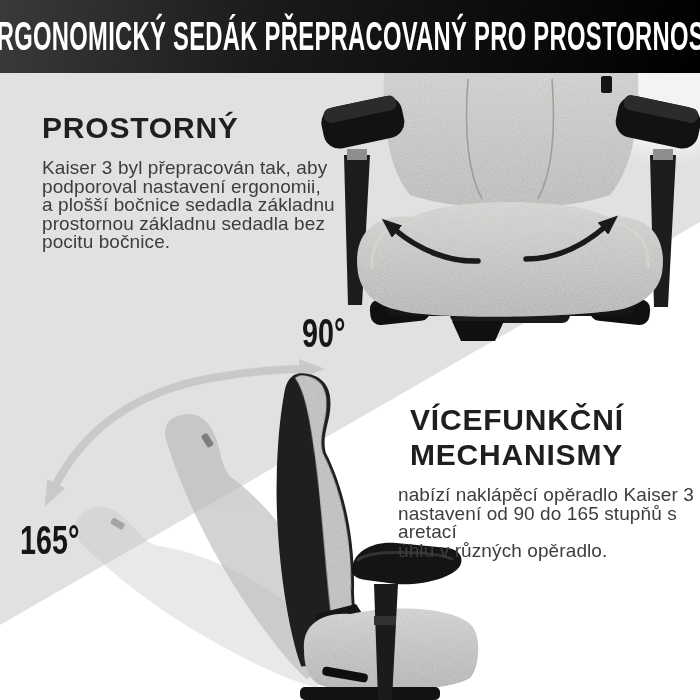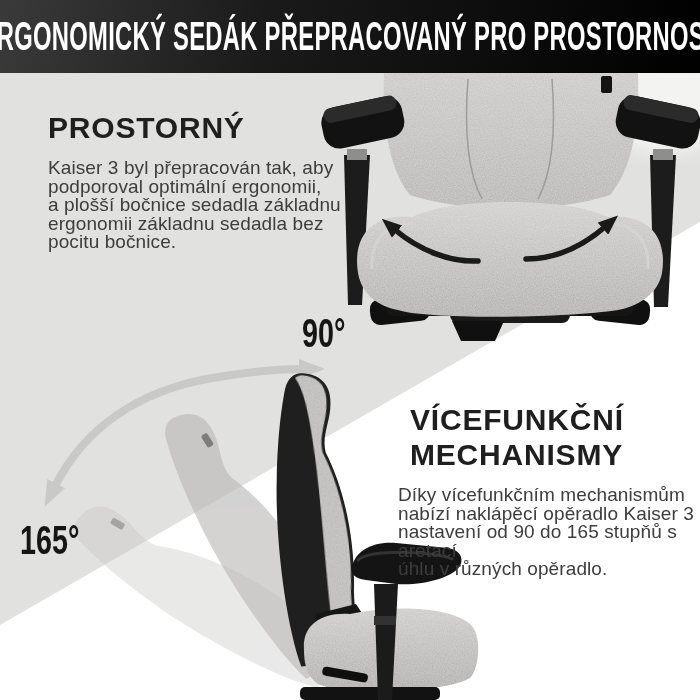--- a/index.html
+++ b/index.html
@@ -24,21 +24,21 @@
   .banner-text{
     display:inline-block;white-space:nowrap;color:#fff;
     font-size:41px;font-weight:700;letter-spacing:.5px;
     transform:scaleX(.58);transform-origin:center;
   }
   .art{position:absolute;z-index:2;pointer-events:none;}
   .art-arc{left:0;top:0;width:700px;height:700px;}
   .art-top{left:320px;top:73px;width:380px;height:272px;z-index:3;}
   .art-bottom{left:0;top:370px;width:520px;height:330px;z-index:3;}
   .txt{position:absolute;z-index:4;}
-  .txt-seat{left:48px;top:110px;width:300px;}
+  .txt-seat{left:42px;top:110px;width:300px;}
   .txt-mech{left:398px;top:390px;width:300px;}
   .h-line{display:block;font-size:30px;line-height:35px;font-weight:700;
     color:#1f1f1f;letter-spacing:.8px;}
   .copy{margin:14px 0 0 0;font-size:19px;line-height:18.6px;color:#3d3d3d;
     font-weight:400;letter-spacing:.1px;}
   .pline{display:block;}
   .angle{
     position:absolute;z-index:5;color:#161616;font-weight:700;font-size:41px;
     line-height:40px;transform:scaleX(.7);transform-origin:left center;
     letter-spacing:0;white-space:nowrap;
@@ -178,34 +178,33 @@
   <header class="banner">
     <span class="banner-text">ERGONOMICKÝ SEDÁK PŘEPRACOVANÝ PRO PROSTORNOST</span>
   </header>
 
   <div class="txt txt-seat">
     <h2 style="margin:0;">
       <span class="h-line">PROSTORNÝ</span>
     </h2>
     <p class="copy">
       <span class="pline">Kaiser 3 byl přepracován tak, aby</span>
-      <span class="pline">podporoval optimální ergonomii,</span>
+      <span class="pline">podporoval nastavení ergonomii,</span>
       <span class="pline">a plošší bočnice sedadla základnu</span>
-      <span class="pline">ergonomii základnu sedadla bez</span>
+      <span class="pline">prostornou základnu sedadla bez</span>
       <span class="pline">pocitu bočnice.</span>
     </p>
   </div>
 
   <div class="txt txt-mech">
     <h2 style="margin:12px;">
       <span class="h-line">VÍCEFUNKČNÍ</span>
       <span class="h-line">MECHANISMY</span>
     </h2>
     <p class="copy">
-      <span class="pline">Díky vícefunkčním mechanismům</span>
       <span class="pline">nabízí naklápěcí opěradlo Kaiser 3</span>
       <span class="pline">nastavení od 90 do 165 stupňů s aretací</span>
       <span class="pline">úhlu v různých opěradlo.</span>
     </p>
   </div>
 
   <div class="angle angle-90">90°</div>
   <div class="angle angle-165">165°</div>
 
 </div>

